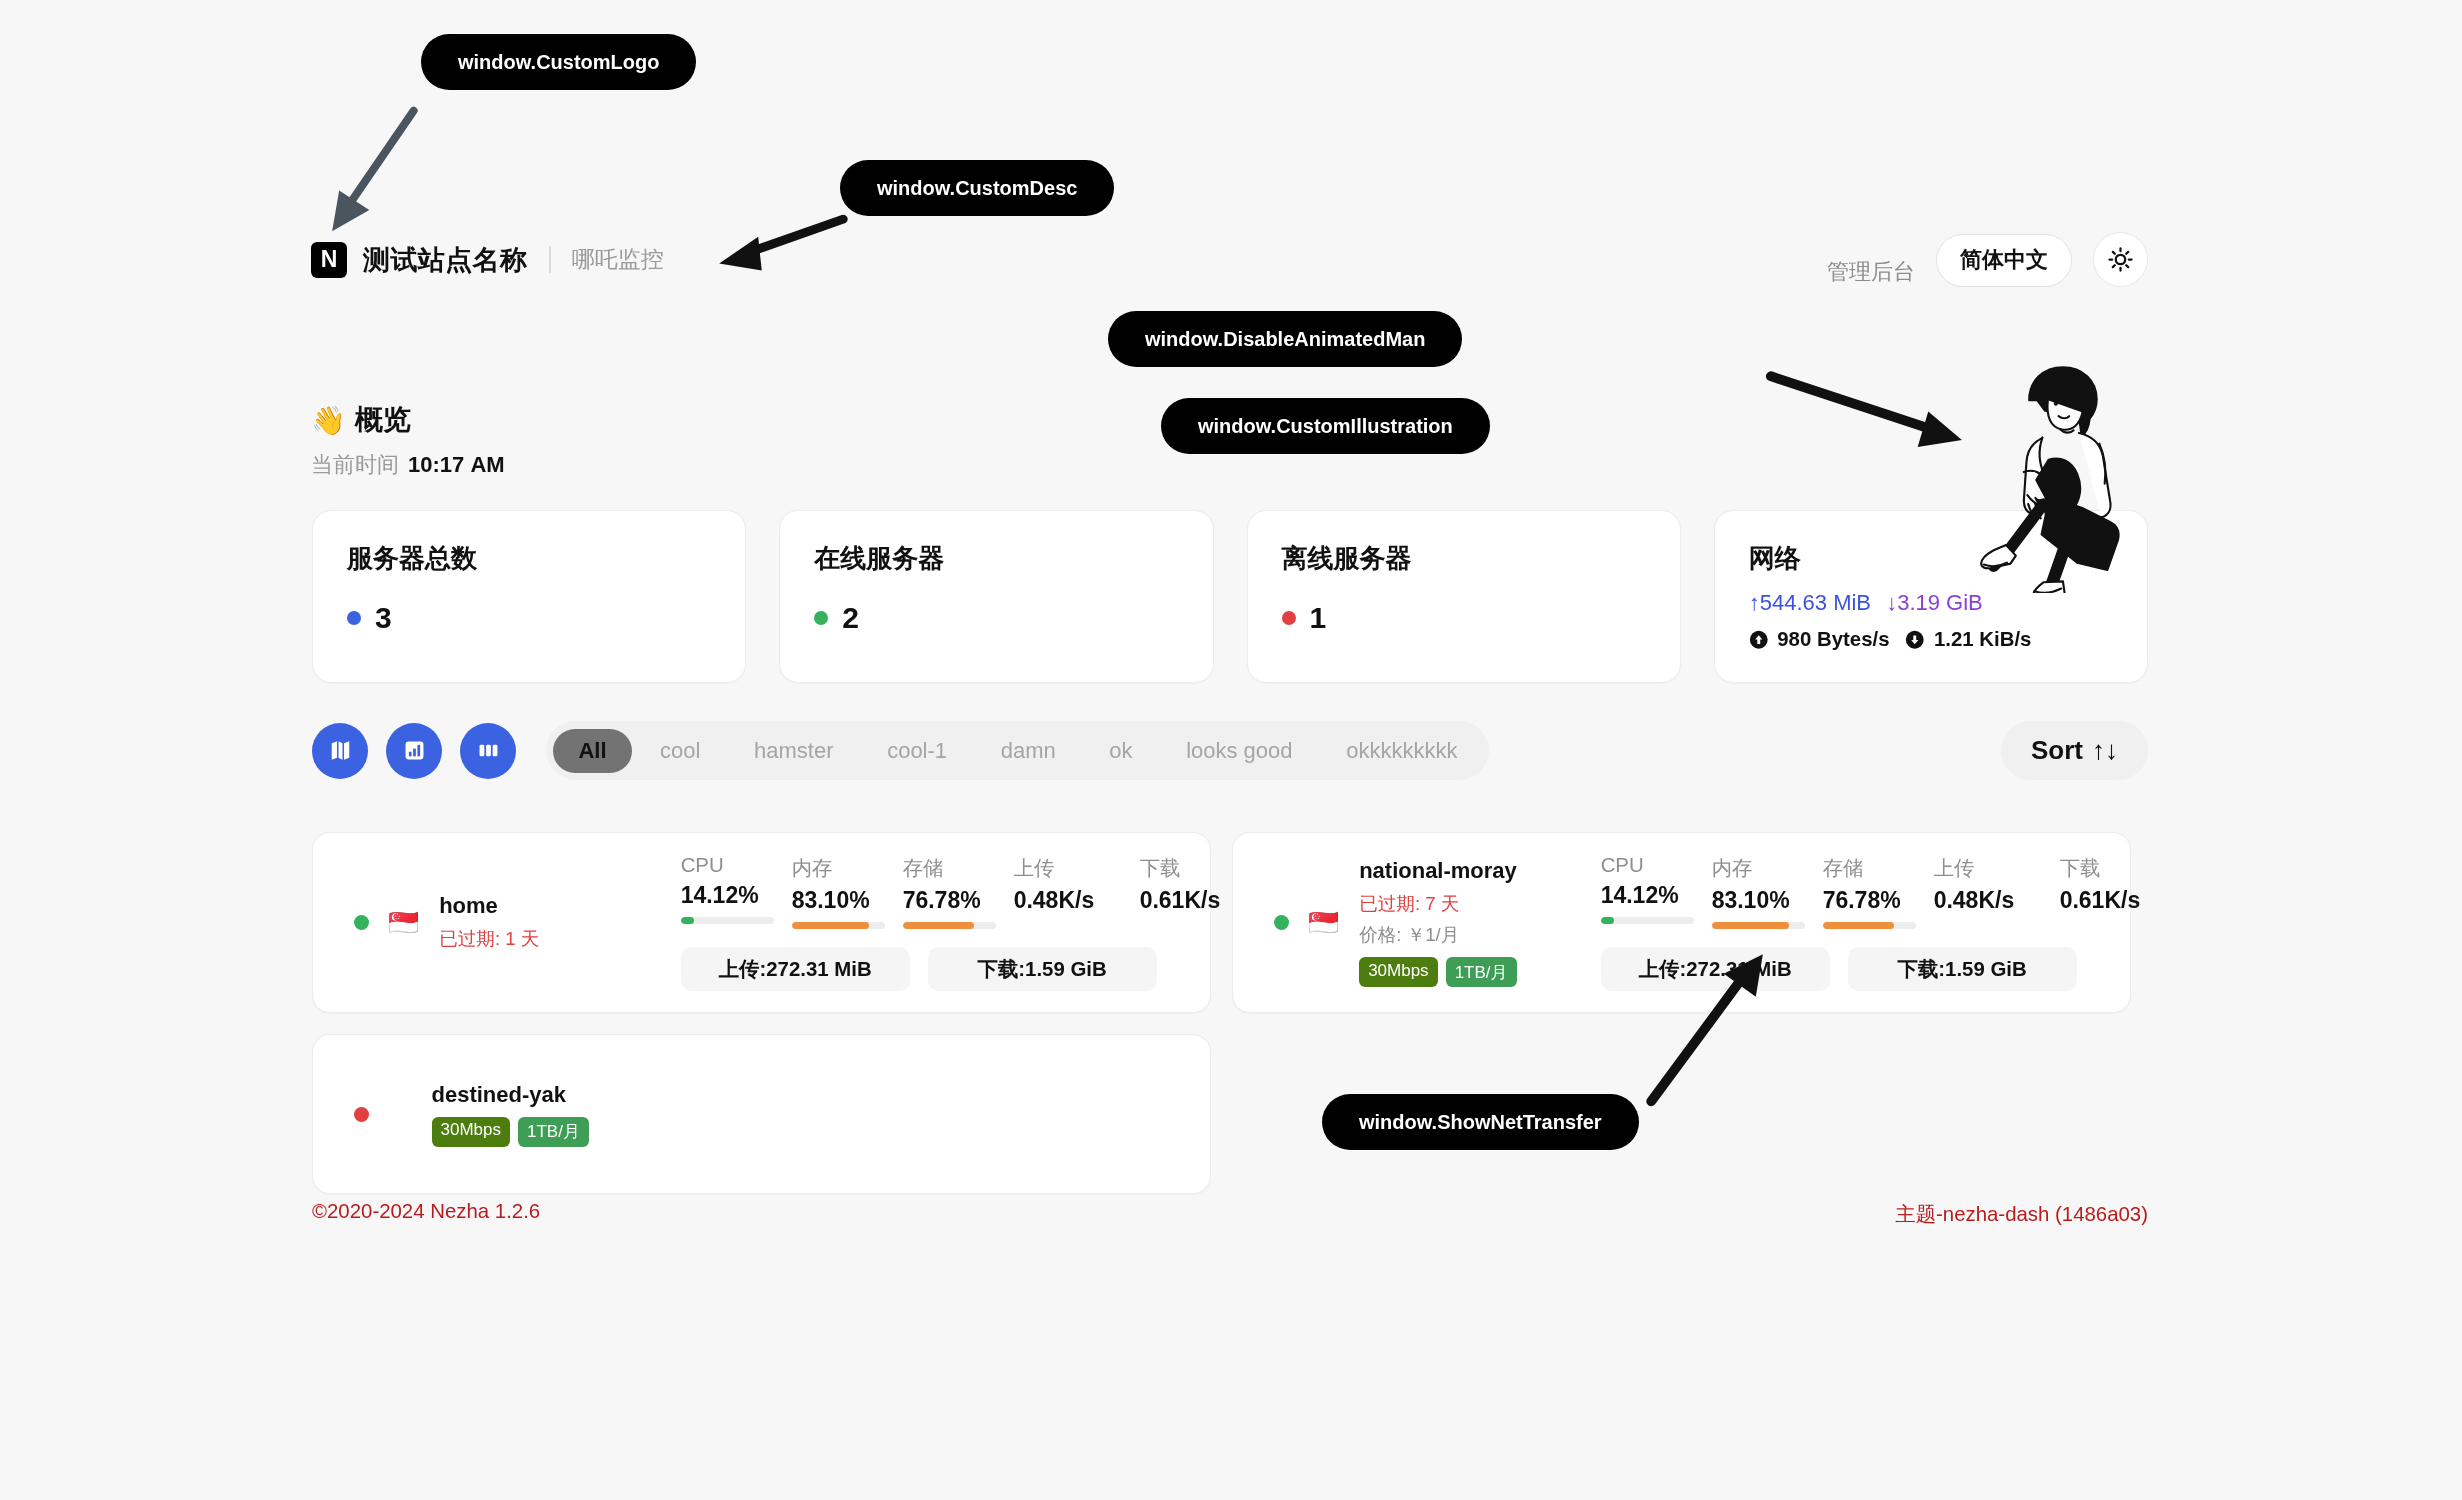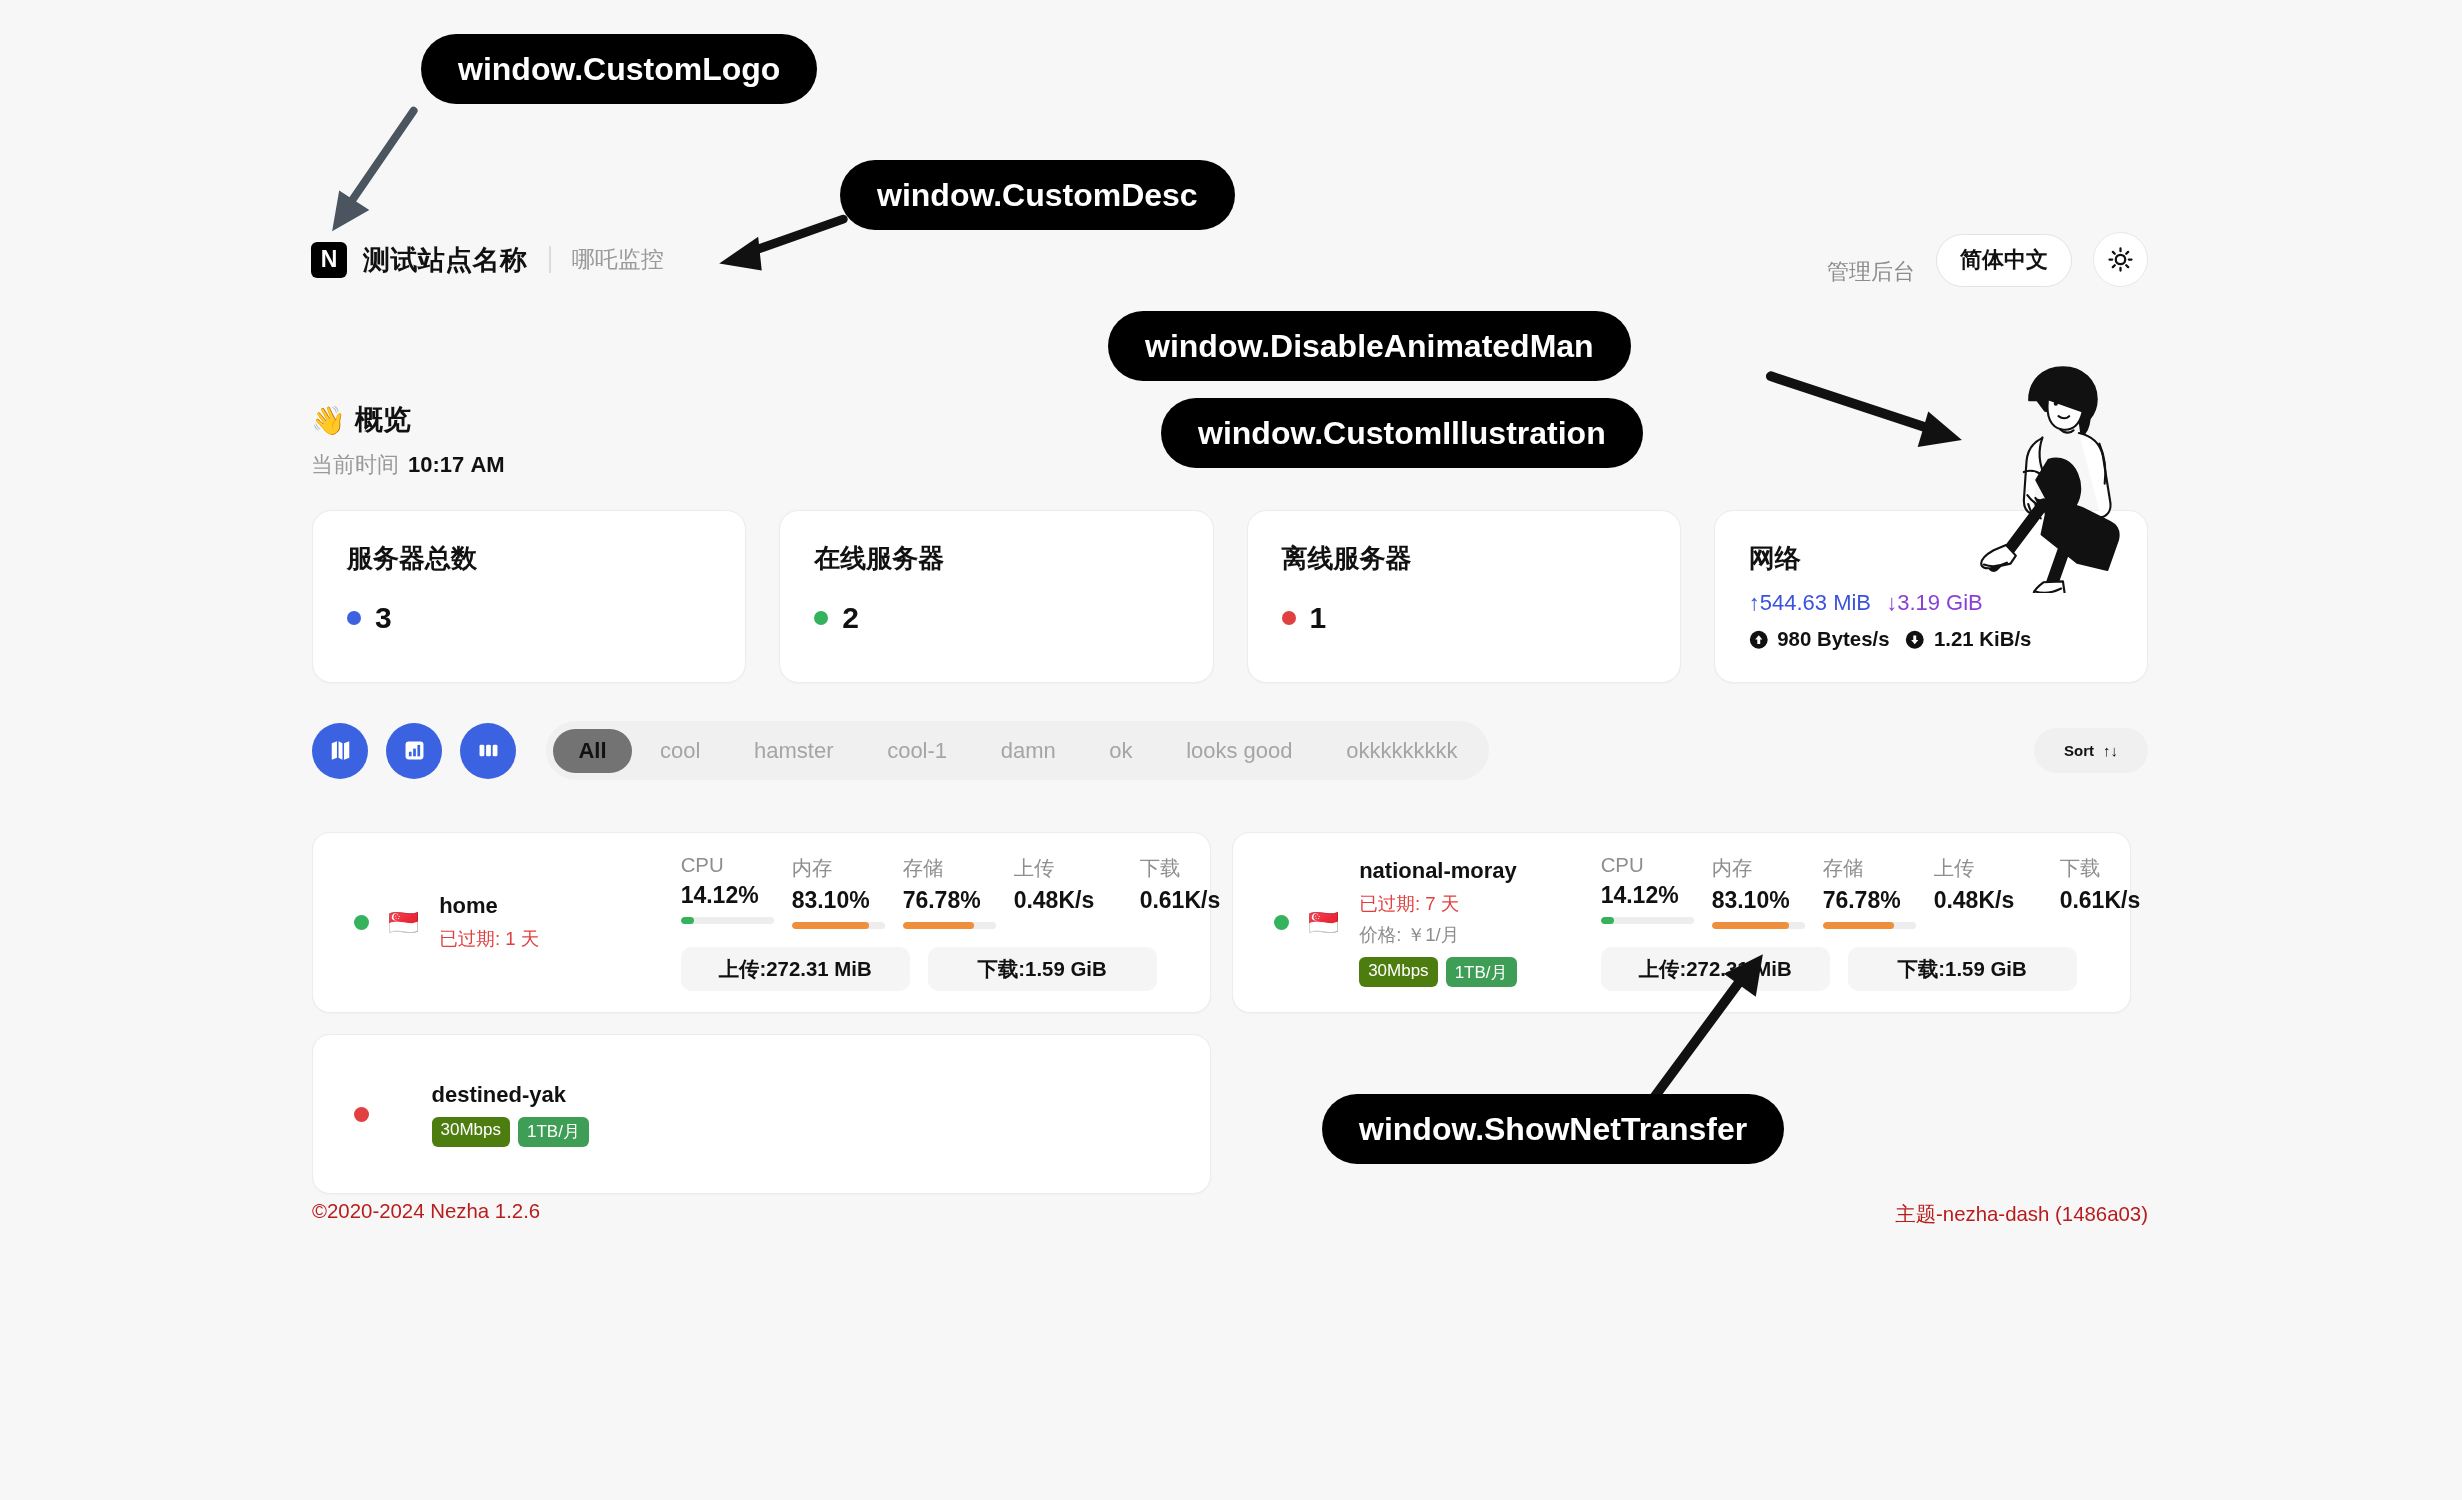--- a/index.html
+++ b/index.html
@@ -79,21 +79,21 @@
   }
   .tabs {
     background: #f0f0f0; border-radius: 887px; height: 59px;
     display: flex; align-items: center; padding: 0 7px; gap: 3.6px; margin-left: 12.4px;
   }
   .tab { font-size: 22px; color: #a5a5a5; padding: 0 25px; height: 44px;
          display: flex; align-items: center; border-radius: 887px; }
   .tab.active { background: #737373; color: #111; font-weight: 700; }
   .sort-btn {
     margin-left: auto; background: #f0f0f0; border-radius: 887px;
-    padding: 14px 30px; font-size: 15px; font-weight: 700;
+    padding: 14px 30px; font-size: 26px; font-weight: 700;
     display: flex; align-items: center; gap: 9px;
   }
 
   
   .servers {
     position: absolute; left: 312px; top: 832px;
     width: 1836px; display: flex; flex-wrap: wrap; gap: 21px;
   }
   .srv {
     background: #fff; border: 1.3px solid #ececec; border-radius: 18px;
@@ -134,21 +134,21 @@
     display: flex; font-size: 20.4px; color: #b91c1c;
   }
   .footer .right { margin-left: auto; }
 
   
   .illo { position: absolute; left: 1935px; top: 353px; width: 231px; height: 240px; }
 
   
   .callout {
     position: absolute; background: #000; color: #fff;
-    border-radius: 887px; font-size: 32px; font-weight: 700;
+    border-radius: 887px; font-size: 20px; font-weight: 700;
     padding: 16px 37px; white-space: nowrap; line-height: 1.2;
   }
   .c1 { left: 421px; top: 34px; }
   .c2 { left: 840px; top: 160px; }
   .c3 { left: 1108px; top: 311px; }
   .c4 { left: 1161px; top: 398px; }
   .c5 { left: 1322px; top: 1094px; }
   .arrow { position: absolute; }
 </style>
 </head>

